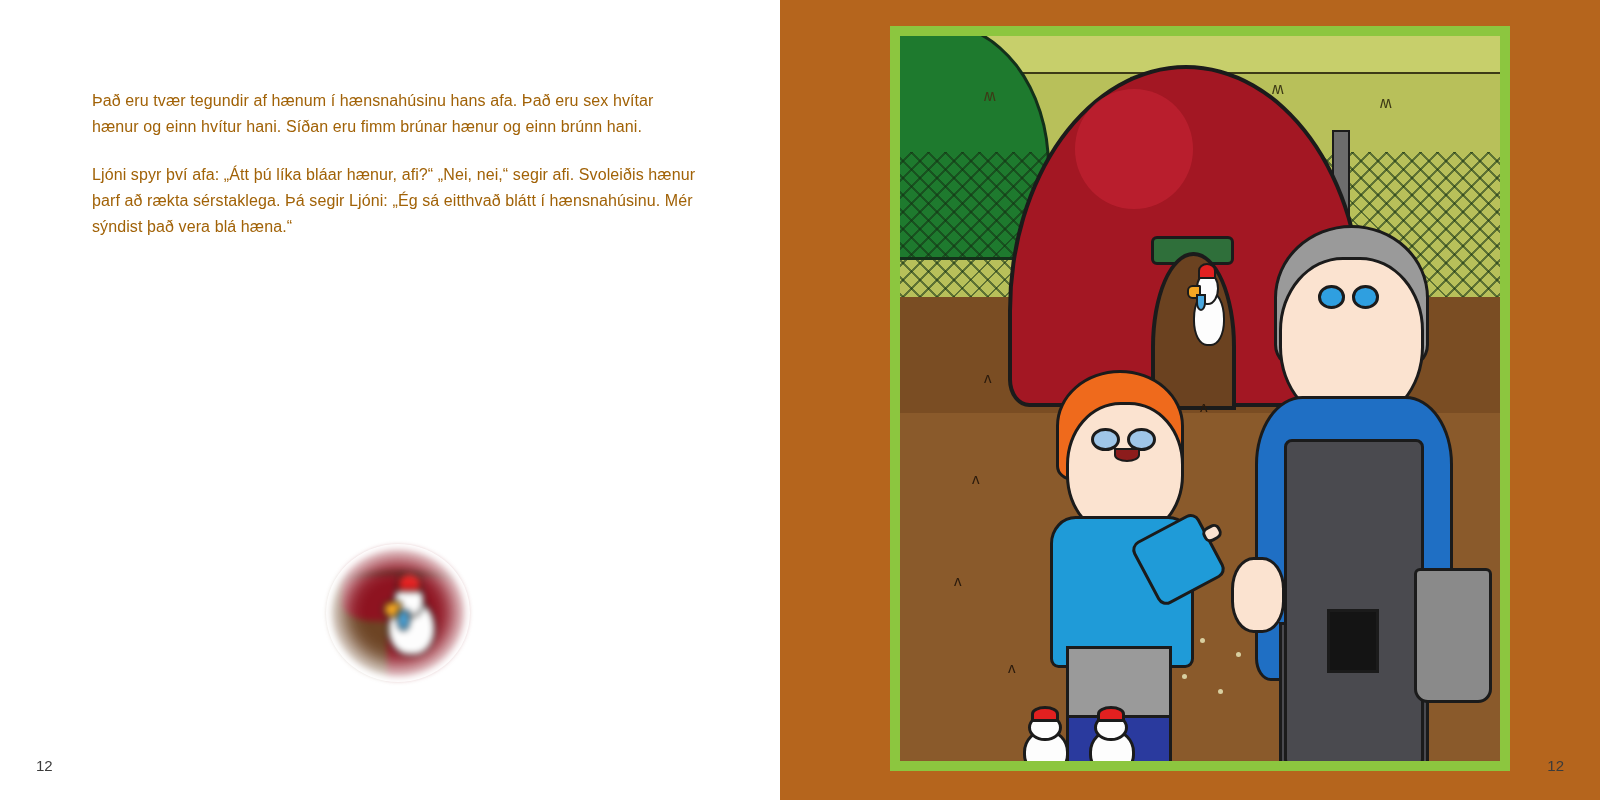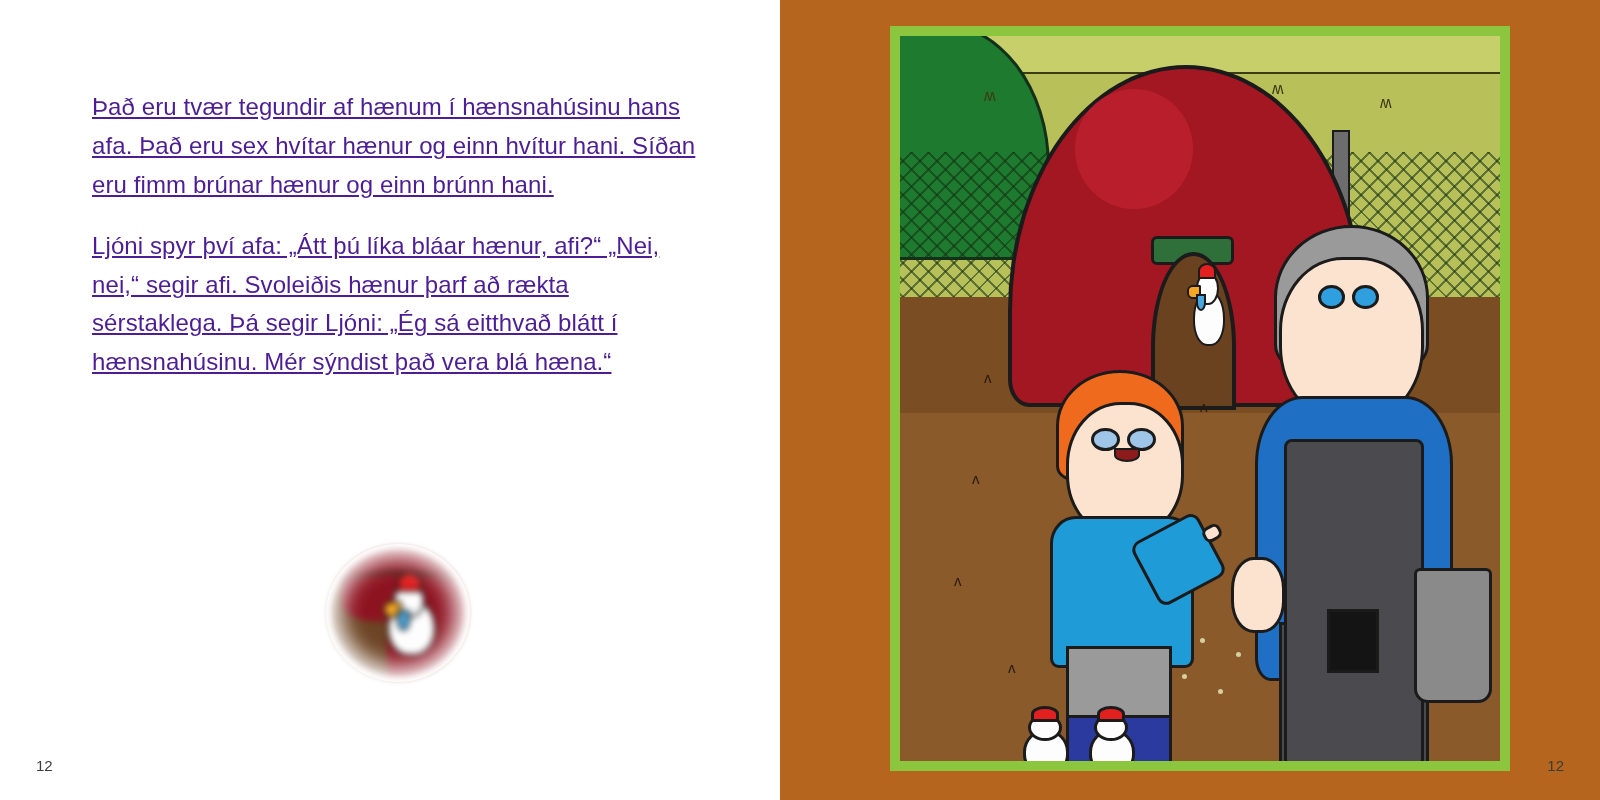--- a/index.html
+++ b/index.html
@@ -28,26 +28,25 @@
     background: #ffffff;
     box-sizing: border-box;
   }
   .text-column {
     position: absolute;
     left: 92px;
     top: 88px;
     width: 610px;
   }
   .para {
-    font-size: 24px;
+    font-size: 16px;
     line-height: 1.62;
-    color: #4c1d95;
+    color: #a16207;
     margin: 0 0 22px 0;
     letter-spacing: 0.1px;
-    text-decoration: underline;
   }
   .para:last-child { margin-bottom: 8px; }
 
   .vignette {
     position: absolute;
     left: 330px;
     top: 548px;
     width: 136px;
     height: 130px;
   }

